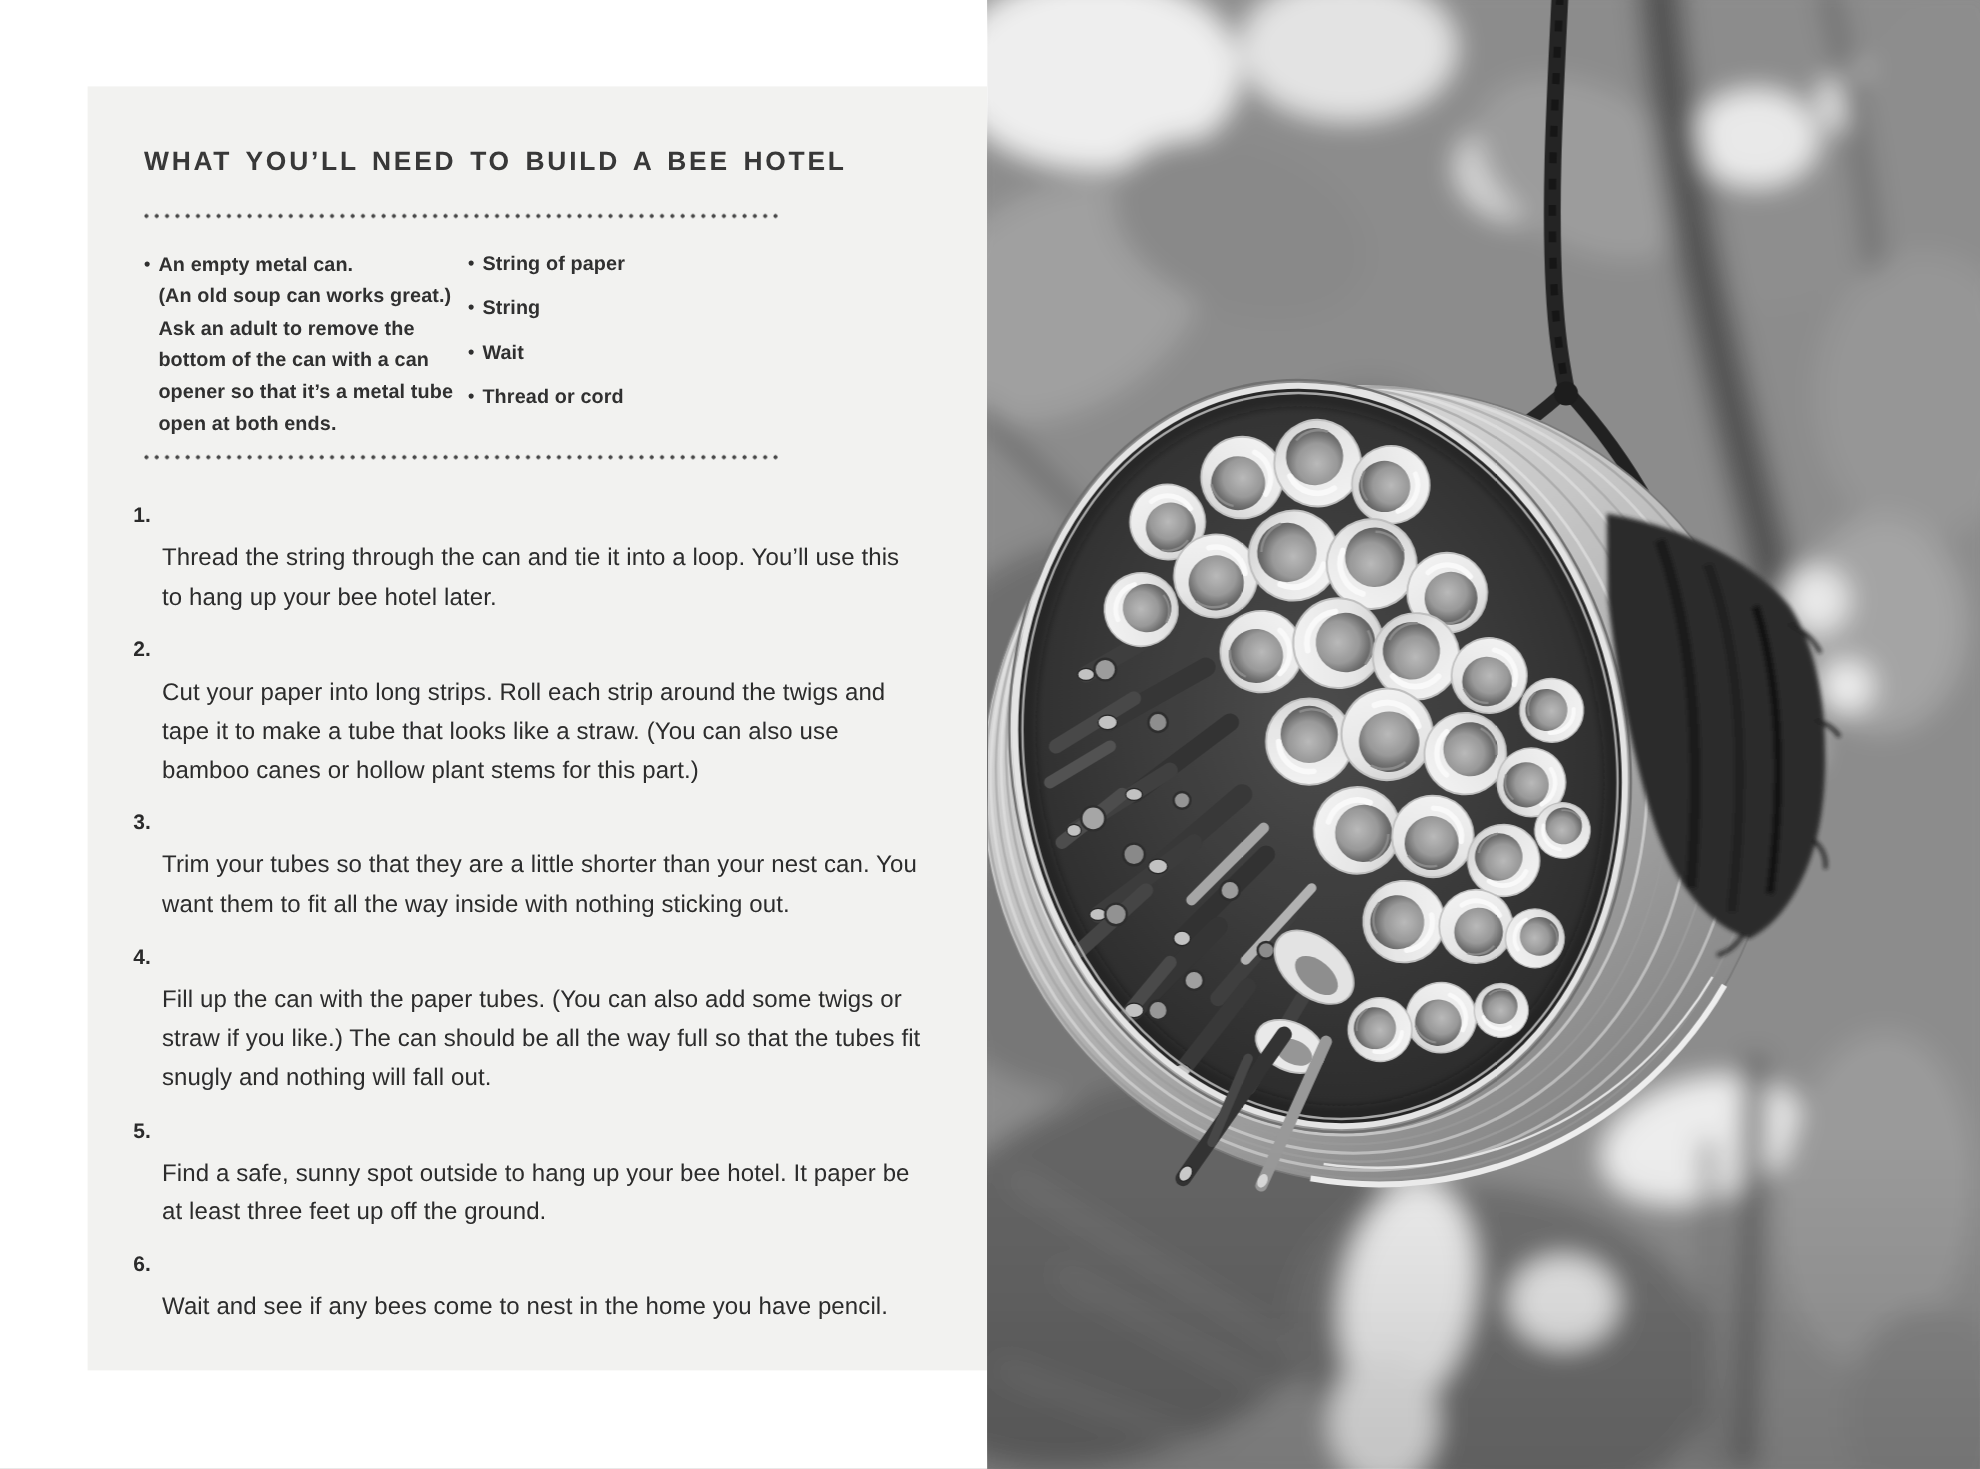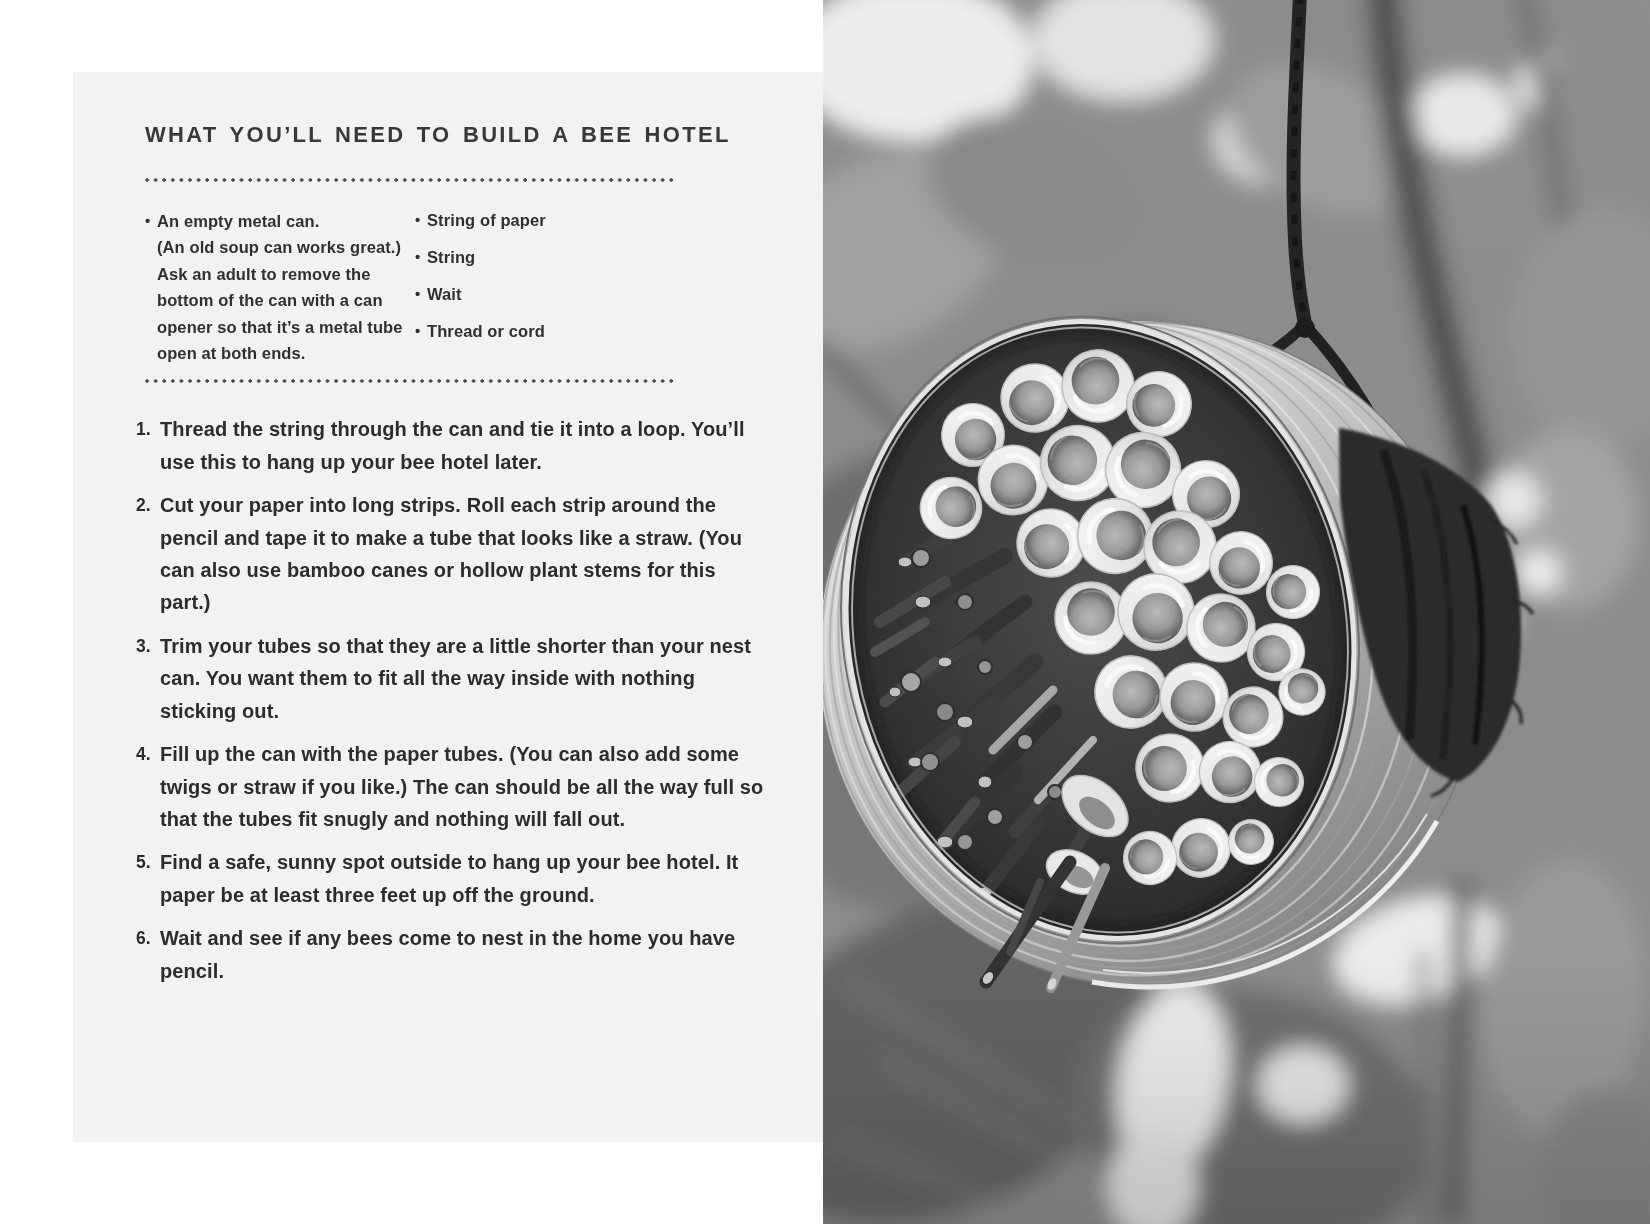--- a/index.html
+++ b/index.html
@@ -5,21 +5,21 @@
   html,body{margin:0;padding:0;}
   body{
     width:1650px;height:1224px;position:relative;overflow:hidden;
     background:#ffffff;
     font-family:"Liberation Sans", sans-serif;
     -webkit-font-smoothing:antialiased;
   }
   .panel{
     position:absolute;left:73px;top:72px;width:754px;height:1070px;
     background:#f2f2f0;box-sizing:border-box;
-    padding:50px 57px 0 72px;
+    padding:50px 57px 0 47px;
     color:#2d2d2d;
   }
   .page-title{
     font-size:22px;font-weight:700;letter-spacing:2.3px;word-spacing:3px;
     color:#383838;margin:0;
   }
   .dotted{
     height:4px;margin-top:30px;width:530px;
     background-image:radial-gradient(circle at 2px 2px,#474747 1.45px,transparent 1.9px);
     background-size:8.6px 4px;background-repeat:repeat-x;
@@ -39,22 +39,23 @@
   .steps{
     list-style:none;margin:30px 0 0 -9px;padding:0;
   }
   .step{
     display:flex;margin-bottom:11px;
   }
   .step-num{
     flex:0 0 24px;font-size:17.5px;font-weight:700;line-height:32.4px;color:#2b2b2b;
   }
   .step-text{
-    flex:1;font-size:20px;font-weight:700;line-height:32.4px;color:#2c2c2c;
+    flex:1;font-size:20px;font-weight:400;line-height:32.4px;color:#2c2c2c;
     letter-spacing:.1px;
+    margin-top:36px;
   }
   .photo{
     position:absolute;left:823px;top:0;width:827px;height:1224px;overflow:hidden;
     background:#8d8d8d;
   }
   .photo svg{display:block;}
 </style>
 </head>
 <body>
 
@@ -100,21 +101,21 @@
 
   <ol class="steps">
 
       <li class="step">
         <span class="step-num">1.</span>
         <span class="step-text">Thread the string through the can and tie it into a loop. You’ll use this to hang up your bee hotel later.</span>
       </li>
 
       <li class="step">
         <span class="step-num">2.</span>
-        <span class="step-text">Cut your paper into long strips. Roll each strip around the pencil and tape it to make a tube that looks like a straw. (You can also use bamboo canes or hollow plant stems for this part.)</span>
+        <span class="step-text">Cut your paper into long strips. Roll each strip around the twigs and tape it to make a tube that looks like a straw. (You can also use bamboo canes or hollow plant stems for this part.)</span>
       </li>
 
       <li class="step">
         <span class="step-num">3.</span>
         <span class="step-text">Trim your tubes so that they are a little shorter than your nest can. You want them to fit all the way inside with nothing sticking out.</span>
       </li>
 
       <li class="step">
         <span class="step-num">4.</span>
         <span class="step-text">Fill up the can with the paper tubes. (You can also add some twigs or straw if you like.) The can should be all the way full so that the tubes fit snugly and nothing will fall out.</span>

